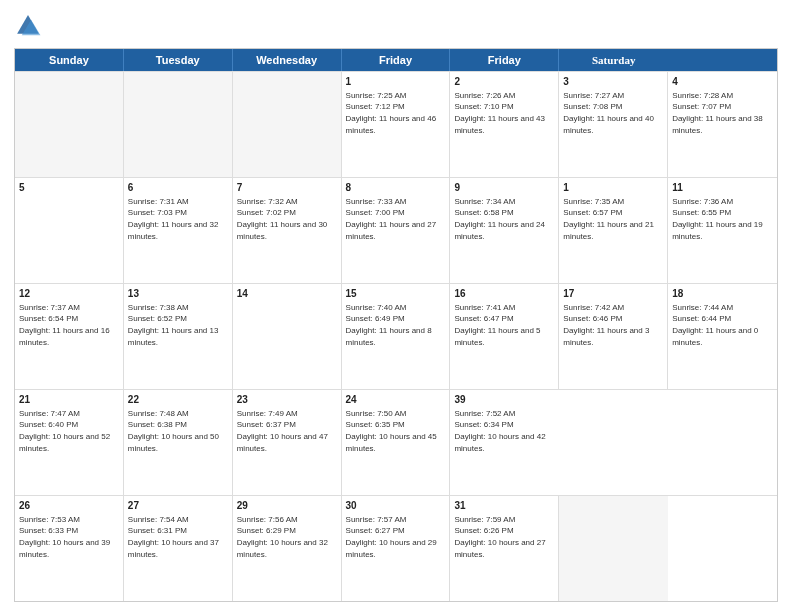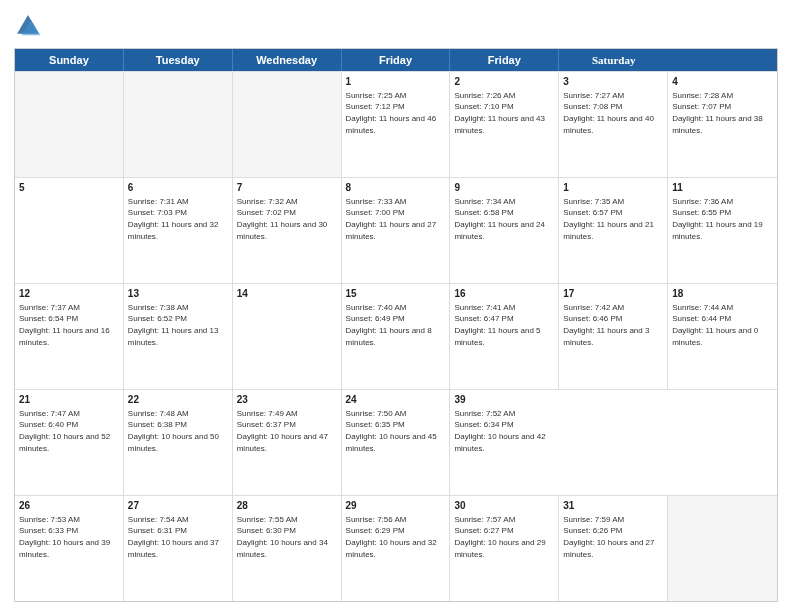--- a/index.html
+++ b/index.html
@@ -178,21 +178,20 @@
         <div class="cal-row">
           <div class="cal-cell"><span class="day-num">21</span><span class="cell-text">Sunrise: 7:47 AM<br>Sunset: 6:40 PM<br>Daylight: 10 hours and 52 minutes.</span></div>
           <div class="cal-cell"><span class="day-num">22</span><span class="cell-text">Sunrise: 7:48 AM<br>Sunset: 6:38 PM<br>Daylight: 10 hours and 50 minutes.</span></div>
           <div class="cal-cell"><span class="day-num">23</span><span class="cell-text">Sunrise: 7:49 AM<br>Sunset: 6:37 PM<br>Daylight: 10 hours and 47 minutes.</span></div>
           <div class="cal-cell"><span class="day-num">24</span><span class="cell-text">Sunrise: 7:50 AM<br>Sunset: 6:35 PM<br>Daylight: 10 hours and 45 minutes.</span></div>
           <div class="cal-cell"><span class="day-num">39</span><span class="cell-text">Sunrise: 7:52 AM<br>Sunset: 6:34 PM<br>Daylight: 10 hours and 42 minutes.</span></div>
         </div>
         <div class="cal-row">
           <div class="cal-cell"><span class="day-num">26</span><span class="cell-text">Sunrise: 7:53 AM<br>Sunset: 6:33 PM<br>Daylight: 10 hours and 39 minutes.</span></div>
           <div class="cal-cell"><span class="day-num">27</span><span class="cell-text">Sunrise: 7:54 AM<br>Sunset: 6:31 PM<br>Daylight: 10 hours and 37 minutes.</span></div>
-          <div class="cal-cell"><span class="day-num">28</span><span class="cell-text">Sunrise: 7:55 AM<br>Sunset: 6:30 PM<br>Daylight: 10 hours and 34 minutes.</span></div>
           <div class="cal-cell"><span class="day-num">29</span><span class="cell-text">Sunrise: 7:56 AM<br>Sunset: 6:29 PM<br>Daylight: 10 hours and 32 minutes.</span></div>
           <div class="cal-cell"><span class="day-num">30</span><span class="cell-text">Sunrise: 7:57 AM<br>Sunset: 6:27 PM<br>Daylight: 10 hours and 29 minutes.</span></div>
           <div class="cal-cell"><span class="day-num">31</span><span class="cell-text">Sunrise: 7:59 AM<br>Sunset: 6:26 PM<br>Daylight: 10 hours and 27 minutes.</span></div>
           <div class="cal-cell empty"></div>
         </div>
       </div>
   </div>
 </div>
 
 </body></html>

